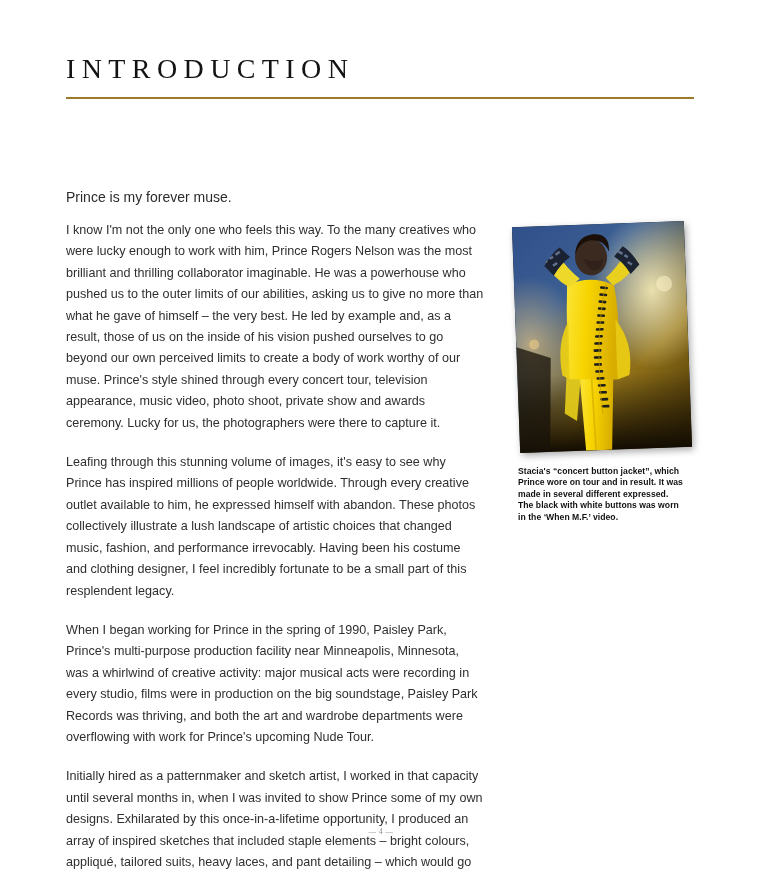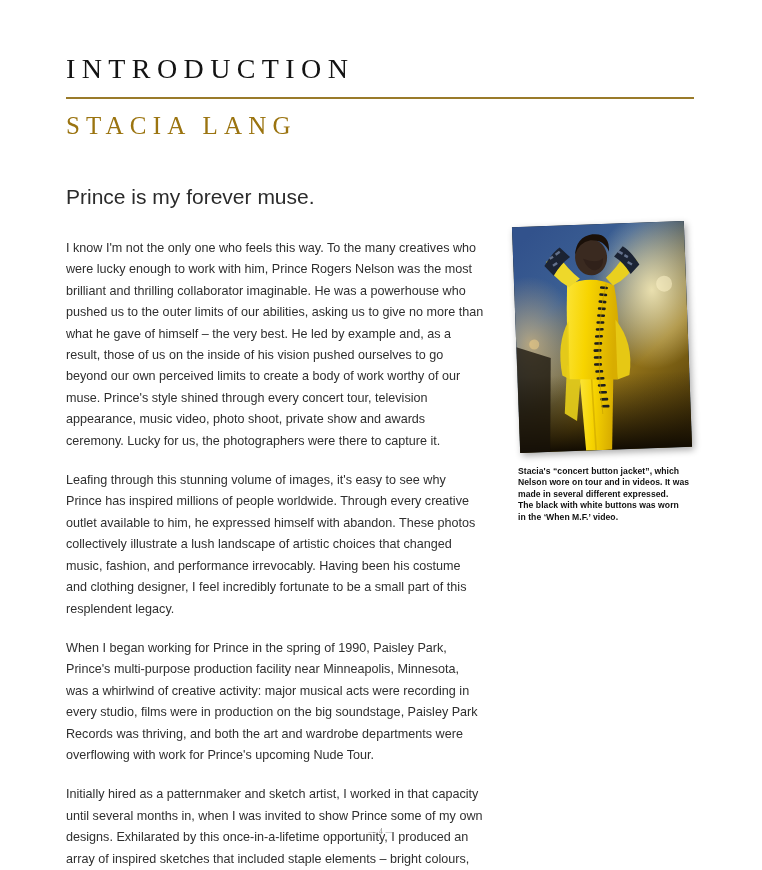--- a/index.html
+++ b/index.html
@@ -57,24 +57,24 @@
   }
 
   
   .column {
     position: absolute;
     left: 66px;
     top: 186px;
     width: 418px;
   }
   .lede {
-    font-size: 21px;
+    font-size: 14px;
     line-height: 22px;
     color: #2b2b2b;
-    margin: 0 0 30px 0;
+    margin: 0 0 12px 0;
     font-weight: 400;
   }
   .para {
     font-size: 12.6px;
     line-height: 21.4px;
     color: #2f2f2f;
     margin: 12px 0 18px 0;
     text-align: left;
     font-weight: 400;
   }
@@ -126,21 +126,20 @@
   }
 </style>
 </head>
 <body>
 
 <div class="page">
 
   <div class="masthead">
     <div class="kicker">INTRODUCTION</div>
     <div class="rule-gold"></div>
-    <div class="byline">STACIA LANG</div>
   </div>
 
   <div class="column">
     <p class="lede">Prince is my forever muse.</p>
     <p class="para">I know I'm not the only one who feels this way. To the many creatives who were lucky enough to work with him, Prince Rogers Nelson was the most brilliant and thrilling collaborator imaginable. He was a powerhouse who pushed us to the outer limits of our abilities, asking us to give no more than what he gave of himself – the very best. He led by example and, as a result, those of us on the inside of his vision pushed ourselves to go beyond our own perceived limits to create a body of work worthy of our muse. Prince's style shined through every concert tour, television appearance, music video, photo shoot, private show and awards ceremony. Lucky for us, the photographers were there to capture it.</p>
     <p class="para">Leafing through this stunning volume of images, it's easy to see why Prince has inspired millions of people worldwide. Through every creative outlet available to him, he expressed himself with abandon. These photos collectively illustrate a lush landscape of artistic choices that changed music, fashion, and performance irrevocably. Having been his costume and clothing designer, I feel incredibly fortunate to be a small part of this resplendent legacy.</p>
     <p class="para">When I began working for Prince in the spring of 1990, Paisley Park, Prince's multi-purpose production facility near Minneapolis, Minnesota, was a whirlwind of creative activity: major musical acts were recording in every studio, films were in production on the big soundstage, Paisley Park Records was thriving, and both the art and wardrobe departments were overflowing with work for Prince's upcoming Nude Tour.</p>
     <p class="para"><span>Initially hired as a patternmaker and sketch artist, I worked in that capacity until several months in, when I was invited to show Prince some of my own designs. Exhilarated by this once-in-a-lifetime opportunity, I produced an array of inspired sketches that included staple elements – bright colours, appliqué, tailored suits, heavy laces, and pant detailing – which would go on to become part of his new look. To my relief, he loved them – I was hired as his exclusive costume and clothing designer, a tenure that spanned both the </span></p>
   </div>
 
@@ -233,21 +232,21 @@
         <path d="M92 60 Q78 110 84 190" stroke="#c7a200" stroke-width="1" fill="none" opacity="0.7"></path>
 
         <circle cx="150" cy="62" r="8" fill="#fff6cc" opacity="0.5"></circle>
         <circle cx="18" cy="118" r="5" fill="#ffd98a" opacity="0.45"></circle>
       </svg>
     </div>
   </div>
 
   <div class="caption">
     <div>Stacia's “concert button jacket”, which</div>
-    <div>Nelson wore on tour and in videos. It was</div>
+    <div>Prince wore on tour and in result. It was</div>
     <div>made in several different expressed.</div>
     <div>The black with white buttons was worn</div>
     <div>in the ‘When M.F.’ video.</div>
   </div>
 
   <div class="folio">
     <span>—</span>
     <span>4</span>
     <span>—</span>
   </div>

